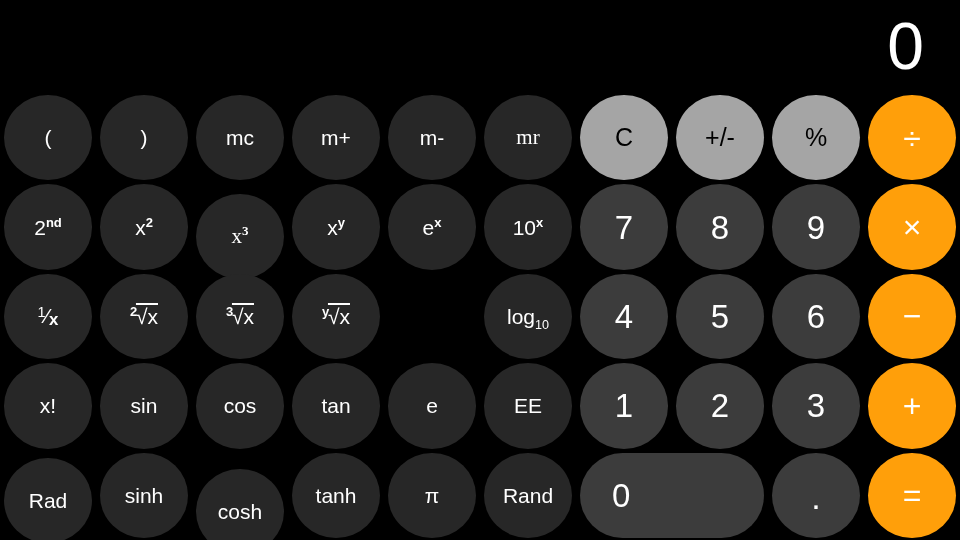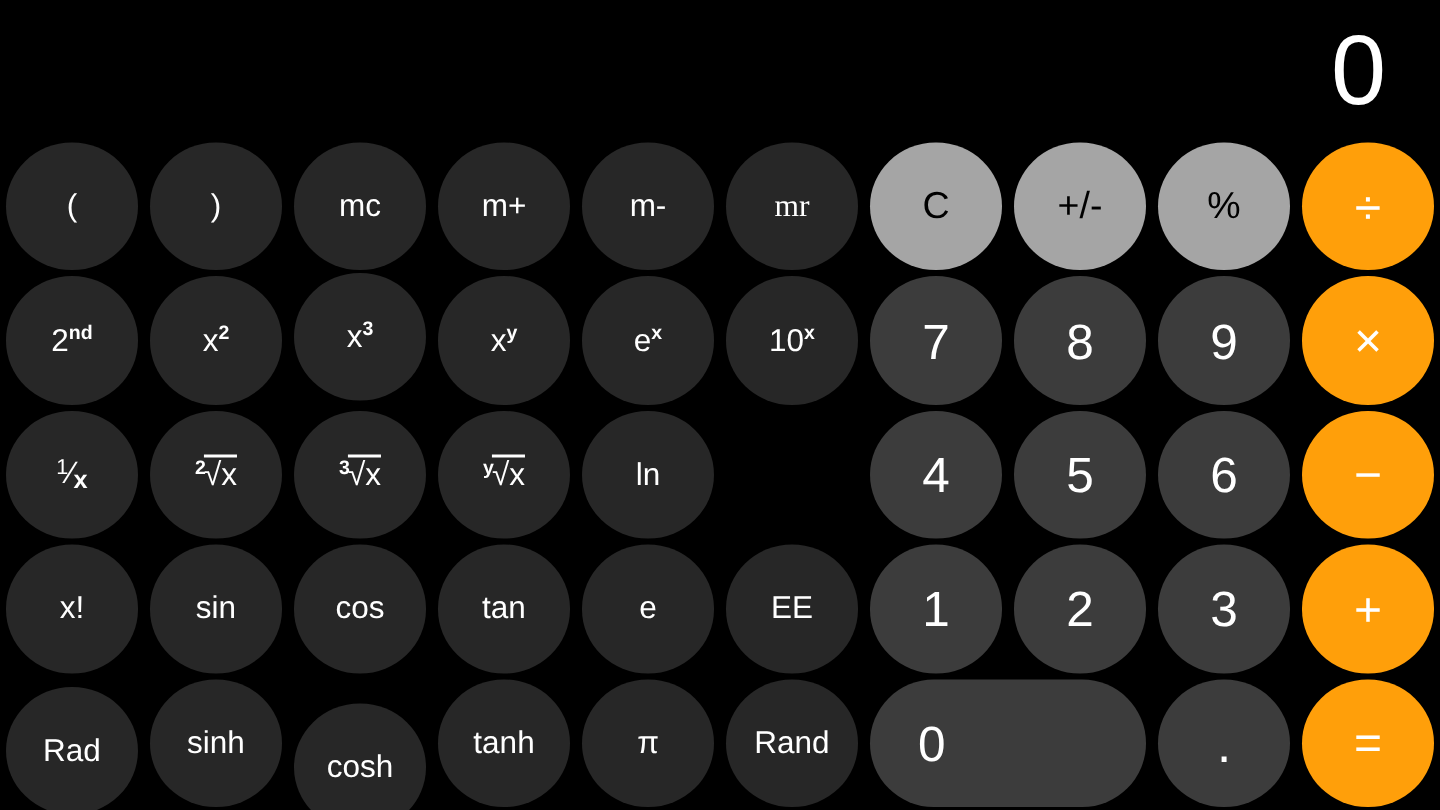--- a/index.html
+++ b/index.html
@@ -194,21 +194,21 @@
       </button>
       <button class="key k-op" style="left: 868px; top: 2px; width: 88px; height: 85.4px;">
         <span class="opglyph">÷</span>
       </button>
       <button class="key k-func" style="left: 4px; top: 91.4px; width: 88px; height: 85.4px;">
         <span>2<sup class="sup">nd</sup></span>
       </button>
       <button class="key k-func" style="left: 100px; top: 91.4px; width: 88px; height: 85.4px;">
         <span>x<sup class="sup">2</sup></span>
       </button>
-      <button class="key k-func" style="left: 196px; top: 89px; width: 88px; height: 85.4px;">
+      <button class="key k-func" style="left: 196px; top: 101px; width: 88px; height: 85.4px; font-family: Liberation Serif, serif;">
         <span>x<sup class="sup">3</sup></span>
       </button>
       <button class="key k-func" style="left: 292px; top: 91.4px; width: 88px; height: 85.4px;">
         <span>x<sup class="sup">y</sup></span>
       </button>
       <button class="key k-func" style="left: 388px; top: 91.4px; width: 88px; height: 85.4px;">
         <span>e<sup class="sup">x</sup></span>
       </button>
       <button class="key k-func" style="left: 484px; top: 91.4px; width: 88px; height: 85.4px; align-items: center;">
         <span>10<sup class="sup">x</sup></span>
@@ -243,22 +243,22 @@
           <span class="idx">3</span>
           <span class="rad" style="text-decoration: overline;">√x</span>
         </span>
       </button>
       <button class="key k-func" style="left: 292px; top: 180.8px; width: 88px; height: 85.4px;">
         <span class="radical">
           <span class="idx">y</span>
           <span class="rad" style="text-decoration: overline;">√x</span>
         </span>
       </button>
-      <button class="key k-func" style="left: 388px; top: 180.8px; width: 88px; height: 85.4px;">
-        <span>ln</span>
+      <button class="key k-func" style="left: 484px; top: 180.8px; width: 88px; height: 85.4px;">
+        <span>log<sub class="sub">10</sub></span>
       </button>
       <button class="key k-num" style="left: 580px; top: 180.8px; width: 88px; height: 85.4px;">
         <span>4</span>
       </button>
       <button class="key k-num" style="left: 676px; top: 180.8px; width: 88px; height: 85.4px;">
         <span>5</span>
       </button>
       <button class="key k-num" style="left: 772px; top: 180.8px; width: 88px; height: 85.4px;">
         <span>6</span>
       </button>

